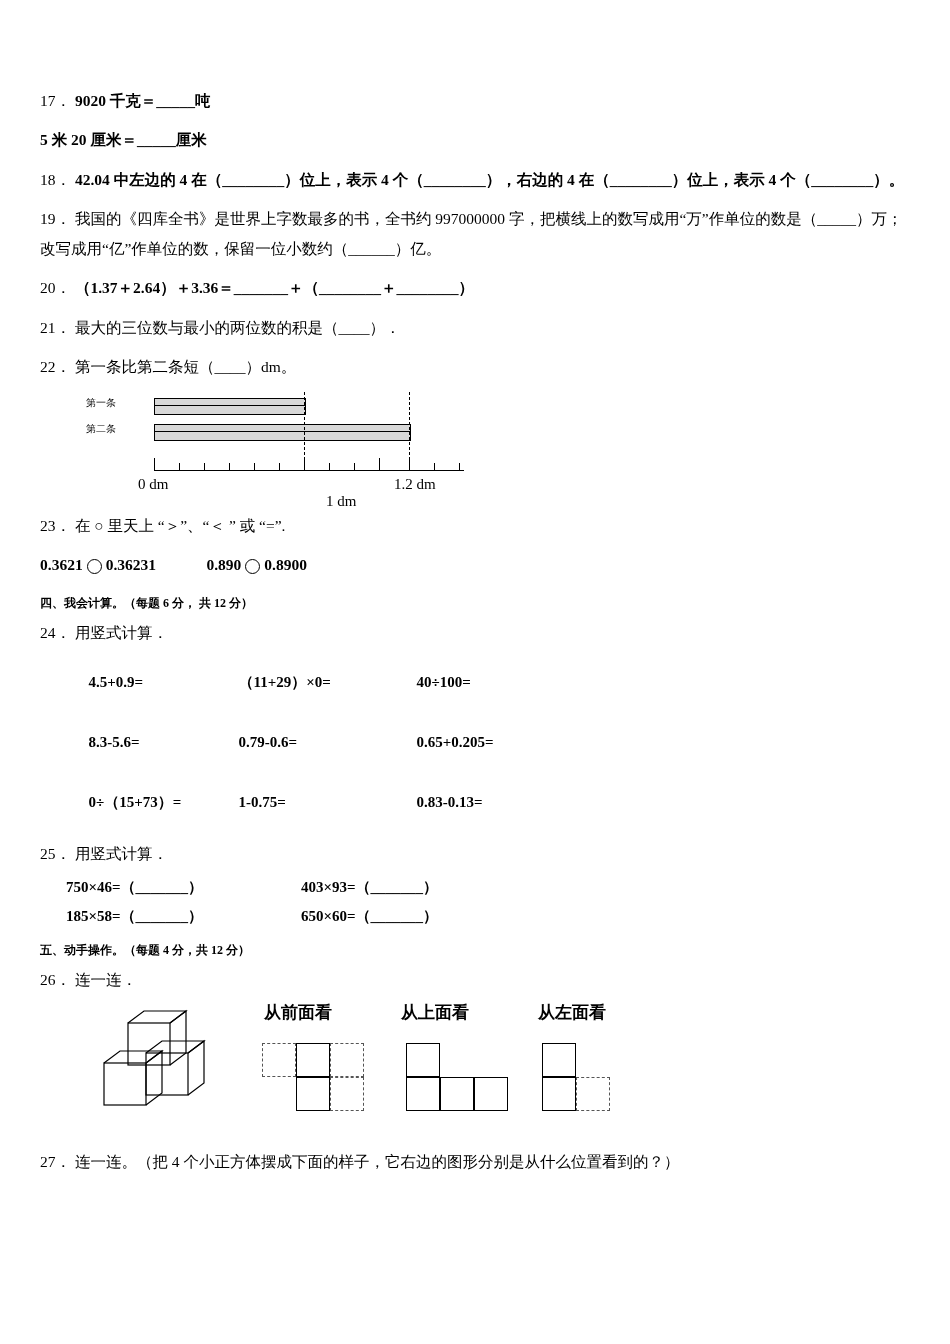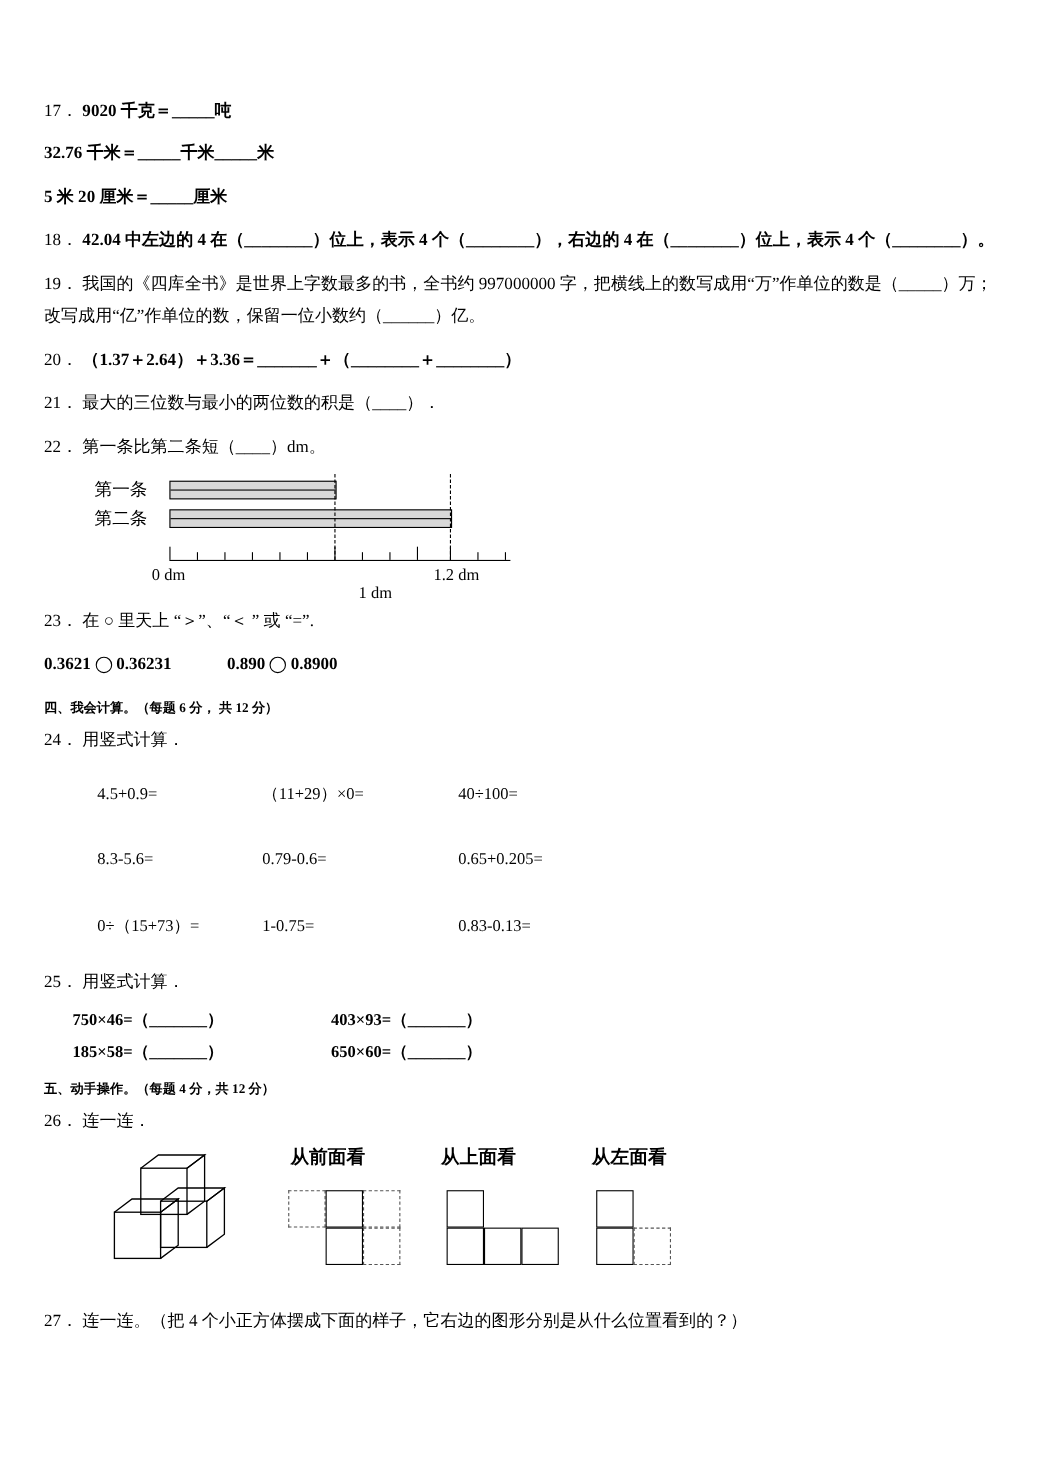--- a/index.html
+++ b/index.html
@@ -51,21 +51,21 @@
     margin: 0 4px;
   }
   .sect-head {
     font-size: 12px;
     font-weight: bold;
     margin-top: 16px;
     margin-bottom: 6px;
   }
   .calc-row {
     font-size: 15px;
-    font-weight: normal;
+    font-weight: bold;
     margin: 8px 0 8px 26px;
     white-space: pre;
   }
   .calc-row span { display: inline-block; }
   .c1 { width: 150px; }
   .c2 { width: 178px; }
   .c3 { width: 180px; }
 
   .vert-row {
     font-size: 15px;
@@ -75,21 +75,21 @@
   .vert-row span.cell { display: inline-block; width: 235px; }
 
   .fig-bars {
     margin: 8px 0 4px 36px;
     position: relative;
     height: 115px;
     width: 430px;
   }
   .bar-label {
     position: absolute;
-    font-size: 16px;
+    font-size: 10px;
     font-family: Liberation Sans, sans-serif;
   }
   .bar {
     position: absolute;
     border: 1px solid #000;
     background: #d8d8d8;
   }
   .bar::after {
     content: "";
     position: absolute;
@@ -138,23 +138,20 @@
   svg { display: block; }
 </style>
 </head>
 <body>
 
 <div class="page">
   <div class="content">
 
     <div class="q">
       <span class="num">17．</span>&nbsp;<b>9020 千克＝_____吨</b>
-    </div>
-    <div class="q">
-      <b>32.76 千米＝_____千米_____米</b>
     </div>
     <div class="q">
       <b>5 米 20 厘米＝_____厘米</b>
     </div>
 
     <div class="q">
       <span class="num">18．</span>&nbsp;<b>42.04 中左边的 4 在（________）位上，表示 4 个（________），右边的 4 在（________）位上，表示 4 个（________）。</b>
     </div>
 
     <div class="q">

